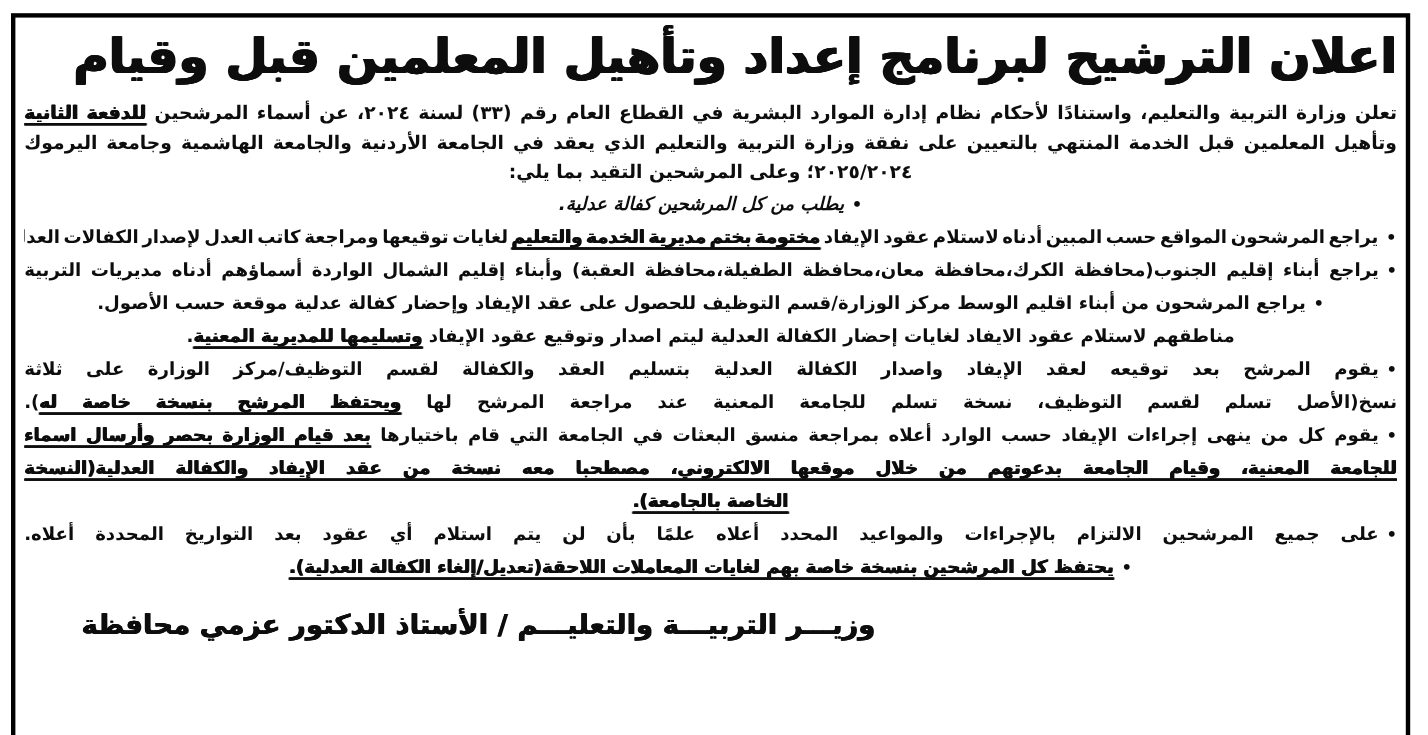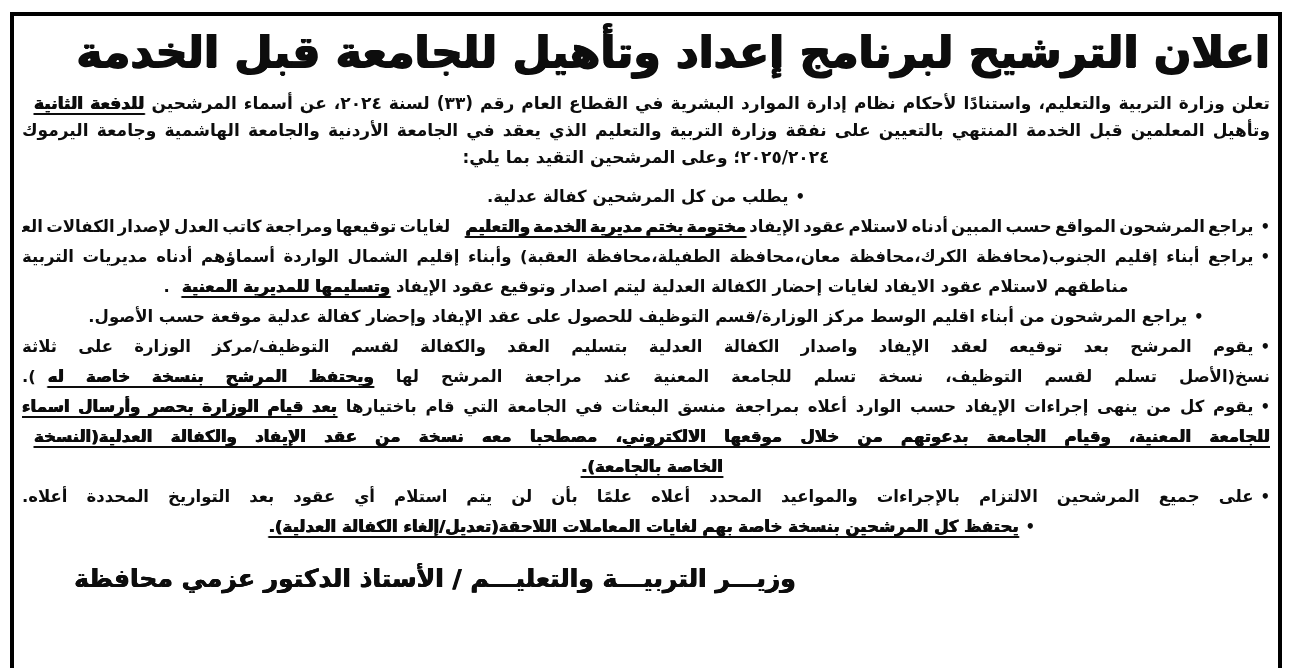--- a/index.html
+++ b/index.html
@@ -30,42 +30,41 @@
   .line.right{text-align:center;white-space:nowrap;}
   .line.center{text-align:center;white-space:nowrap;}
   .line.stretch{text-align:justify;text-align-last:justify;}
   .line.tight{word-spacing:-2.5px;}
   .bullet{margin-left:7px;font-size:15px;}
   .em{
     text-decoration:underline;
     text-decoration-thickness:2px;
     text-underline-offset:4px;
     text-shadow:0.5px 0 currentColor,-0.5px 0 currentColor;
-    margin-left:12px;
   }
   .signature{
     margin-top:20px;direction:rtl;text-align:left;padding-left:52px;
     font-size:25px;font-weight:bold;line-height:34px;white-space:nowrap;
     text-shadow:0.6px 0 currentColor,-0.3px 0 currentColor;
   }
 </style>
 </head>
 <body style="--ink: #0d0d0d; --border: #000000; --page-bg: #ffffff;">
 
 <div class="page">
-  <div class="title">اعلان الترشيح لبرنامج إعداد وتأهيل للجامعة قبل الخدمة</div>
+  <div class="title">اعلان الترشيح لبرنامج إعداد وتأهيل المعلمين قبل وقيام</div>
   <div class="lines has-bullets" id="lines">
       <div class="line stretch intro"><span class="reg">تعلن وزارة التربية والتعليم، واستنادًا لأحكام نظام إدارة الموارد البشرية في القطاع العام رقم (٣٣) لسنة ٢٠٢٤، عن أسماء المرشحين </span><span class="em">للدفعة الثانية</span></div>
       <div class="line stretch intro"><span class="reg">وتأهيل المعلمين قبل الخدمة المنتهي بالتعيين على نفقة وزارة التربية والتعليم الذي يعقد في الجامعة الأردنية والجامعة الهاشمية وجامعة اليرموك وجامعة مؤته للعام الجامعي</span></div>
       <div class="line right intro"><span class="reg">٢٠٢٥/٢٠٢٤؛ وعلى المرشحين التقيد بما يلي:</span></div>
-      <div class="line right bstart" style="margin-top: 11px;"><span class="bullet">•</span><span class="reg">يطلب من كل المرشحين كفالة عدلية.</span></div>
+      <div class="line right bstart" style=" font-style: italic;"><span class="bullet">•</span><span class="reg">يطلب من كل المرشحين كفالة عدلية.</span></div>
       <div class="line right tight"><span class="bullet">•</span><span class="reg">يراجع المرشحون المواقع حسب المبين أدناه لاستلام عقود الإيفاد </span><span class="em">مختومة بختم مديرية الخدمة والتعليم</span><span class="reg"> لغايات توقيعها ومراجعة كاتب العدل لإصدار الكفالات العدلية حسب الأصول.</span></div>
       <div class="line stretch"><span class="bullet">•</span><span class="reg">يراجع أبناء إقليم الجنوب(محافظة الكرك،محافظة معان،محافظة الطفيلة،محافظة العقبة) وأبناء إقليم الشمال الواردة أسماؤهم أدناه مديريات التربية والتعليم في</span></div>
+      <div class="line right"><span class="bullet">•</span><span class="reg">يراجع المرشحون من أبناء اقليم الوسط مركز الوزارة/قسم التوظيف للحصول على عقد الإيفاد وإحضار كفالة عدلية موقعة حسب الأصول.</span></div>
       <div class="line center"><span class="reg">مناطقهم لاستلام عقود الايفاد لغايات إحضار الكفالة العدلية ليتم اصدار وتوقيع عقود الإيفاد </span><span class="em">وتسليمها للمديرية المعنية</span><span class="reg">.</span></div>
-      <div class="line right"><span class="bullet">•</span><span class="reg">يراجع المرشحون من أبناء اقليم الوسط مركز الوزارة/قسم التوظيف للحصول على عقد الإيفاد وإحضار كفالة عدلية موقعة حسب الأصول.</span></div>
       <div class="line stretch"><span class="bullet">•</span><span class="reg">يقوم المرشح بعد توقيعه لعقد الإيفاد واصدار الكفالة العدلية بتسليم العقد والكفالة لقسم التوظيف/مركز الوزارة على ثلاثة</span></div>
       <div class="line stretch"><span class="reg">نسخ(الأصل تسلم لقسم التوظيف، نسخة تسلم للجامعة المعنية عند مراجعة المرشح لها </span><span class="em">ويحتفظ المرشح بنسخة خاصة له</span><span class="reg">).</span></div>
       <div class="line stretch"><span class="bullet">•</span><span class="reg">يقوم كل من ينهى إجراءات الإيفاد حسب الوارد أعلاه بمراجعة منسق البعثات في الجامعة التي قام باختيارها </span><span class="em">بعد قيام الوزارة بحصر وأرسال اسماء المرشحين</span></div>
       <div class="line stretch"><span class="em">للجامعة المعنية، وقيام الجامعة بدعوتهم من خلال موقعها الالكتروني، مصطحبا معه نسخة من عقد الإيفاد والكفالة العدلية(النسخة</span></div>
       <div class="line right"><span class="em">الخاصة بالجامعة).</span></div>
       <div class="line stretch"><span class="bullet">•</span><span class="reg">على جميع المرشحين الالتزام بالإجراءات والمواعيد المحدد أعلاه علمًا بأن لن يتم استلام أي عقود بعد التواريخ المحددة أعلاه.</span></div>
       <div class="line right"><span class="bullet">•</span><span class="em">يحتفظ كل المرشحين بنسخة خاصة بهم لغايات المعاملات اللاحقة(تعديل/إلغاء الكفالة العدلية).</span></div>
     </div>
   <div class="signature">وزيـــر التربيـــة والتعليـــم / الأستاذ الدكتور عزمي محافظة</div>
 </div>

